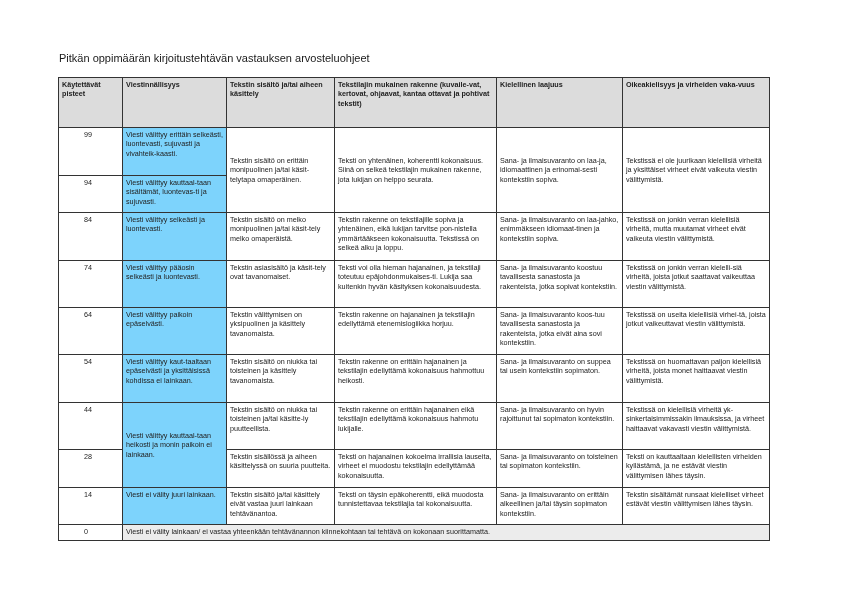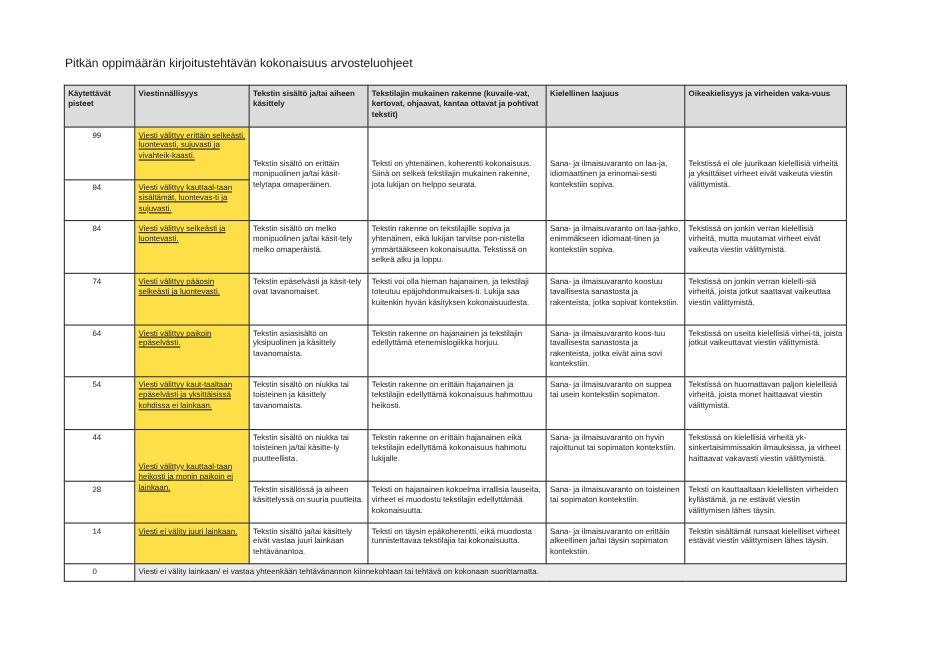--- a/index.html
+++ b/index.html
@@ -5,34 +5,34 @@
   html, body { margin:0; padding:0; background:#ffffff; }
   body { width:842px; height:595px; position:relative; overflow:hidden;
          font-family:"Liberation Sans", sans-serif; color:#222; }
   .title { position:absolute; left:59px; top:52px; font-size:11px; color:#1a1a1a; }
   table { position:absolute; left:58px; top:77px; border-collapse:collapse;
           table-layout:fixed; width:711px; font-size:7.2px; line-height:9.4px; }
   td, th { border:1.2px solid #333; padding:2px 3px; vertical-align:top;
            text-align:left; font-weight:normal; word-wrap:break-word; }
   th { background:#dcdcdc; font-weight:bold; color:#222; font-size:7.2px; }
   td.pts { background:#fff;padding-left:25px; }
-  td.vi { background:#fde047;text-decoration:underline; }
+  td.vi { background:#7dd3fc; }
   td.mid { vertical-align:middle; }
   td.zero { background:#ececec;margin-top:40px; }
-  tr.h { height:38px; }
+  tr.h { height:50px; }
   tr.r99 { height:48px; } tr.r94 { height:37px; }
   tr.r84 { height:48px; } tr.r74 { height:47px; }
   tr.r64 { height:47px; } tr.r54 { height:48px; }
   tr.r44 { height:47px;margin-left:44px; } tr.r28 { height:38px; }
   tr.r14 { height:37px; } tr.r0 { height:16px; }
 </style>
 </head>
 <body>
 
-<div class="title">Pitkän oppimäärän kirjoitustehtävän kokonaisuus arvosteluohjeet</div>
+<div class="title">Pitkän oppimäärän kirjoitustehtävän vastauksen arvosteluohjeet</div>
 
 <table>
   <colgroup>
     <col style="width:64px">
       <col style="width:104px">
       <col style="width:108px">
     <col style="width:162px">
       <col style="width:126px">
       <col style="width:147px">
   </colgroup>
@@ -64,30 +64,30 @@
     <td class="vi">Viesti välittyy selkeästi ja luontevasti.</td>
     <td>Tekstin sisältö on melko monipuolinen ja/tai käsit-tely melko omaperäistä.</td>
     <td>Tekstin rakenne on tekstilajille sopiva ja yhtenäinen, eikä lukijan tarvitse pon-nistella ymmärtääkseen kokonaisuutta. Tekstissä on selkeä alku ja loppu.</td>
     <td>Sana- ja ilmaisuvaranto on laa-jahko, enimmäkseen idiomaat-tinen ja kontekstiin sopiva.</td>
     <td>Tekstissä on jonkin verran kielellisiä virheitä, mutta muutamat virheet eivät vaikeuta viestin välittymistä.</td>
   </tr>
 
   <tr class="r74">
     <td class="pts">74</td>
     <td class="vi">Viesti välittyy pääosin selkeästi ja luontevasti.</td>
-    <td>Tekstin epäselvästi ja käsit-tely ovat tavanomaiset.</td>
+    <td>Tekstin asiasisältö ja käsit-tely ovat tavanomaiset.</td>
     <td>Teksti voi olla hieman hajanainen, ja tekstilaji toteutuu epäjohdonmukaises-ti. Lukija saa kuitenkin hyvän käsityksen kokonaisuudesta.</td>
     <td>Sana- ja ilmaisuvaranto koostuu tavallisesta sanastosta ja rakenteista, jotka sopivat kontekstiin.</td>
     <td>Tekstissä on jonkin verran kielelli-siä virheitä, joista jotkut saattavat vaikeuttaa viestin välittymistä.</td>
   </tr>
 
   <tr class="r64">
     <td class="pts">64</td>
     <td class="vi">Viesti välittyy paikoin epäselvästi.</td>
-    <td>Tekstin asiasisältö on yksipuolinen ja käsittely tavanomaista.</td>
+    <td>Tekstin välittymisen on yksipuolinen ja käsittely tavanomaista.</td>
     <td>Tekstin rakenne on hajanainen ja tekstilajin edellyttämä etenemislogiikka horjuu.</td>
     <td>Sana- ja ilmaisuvaranto koos-tuu tavallisesta sanastosta ja rakenteista, jotka eivät aina sovi kontekstiin.</td>
     <td>Tekstissä on useita kielellisiä virhei-tä, joista jotkut vaikeuttavat viestin välittymistä.</td>
   </tr>
 
   <tr class="r54">
     <td class="pts">54</td>
     <td class="vi">Viesti välittyy kaut-taaltaan epäselvästi ja yksittäisissä kohdissa ei lainkaan.</td>
     <td>Tekstin sisältö on niukka tai toisteinen ja käsittely tavanomaista.</td>
     <td>Tekstin rakenne on erittäin hajanainen ja tekstilajin edellyttämä kokonaisuus hahmottuu heikosti.</td>

